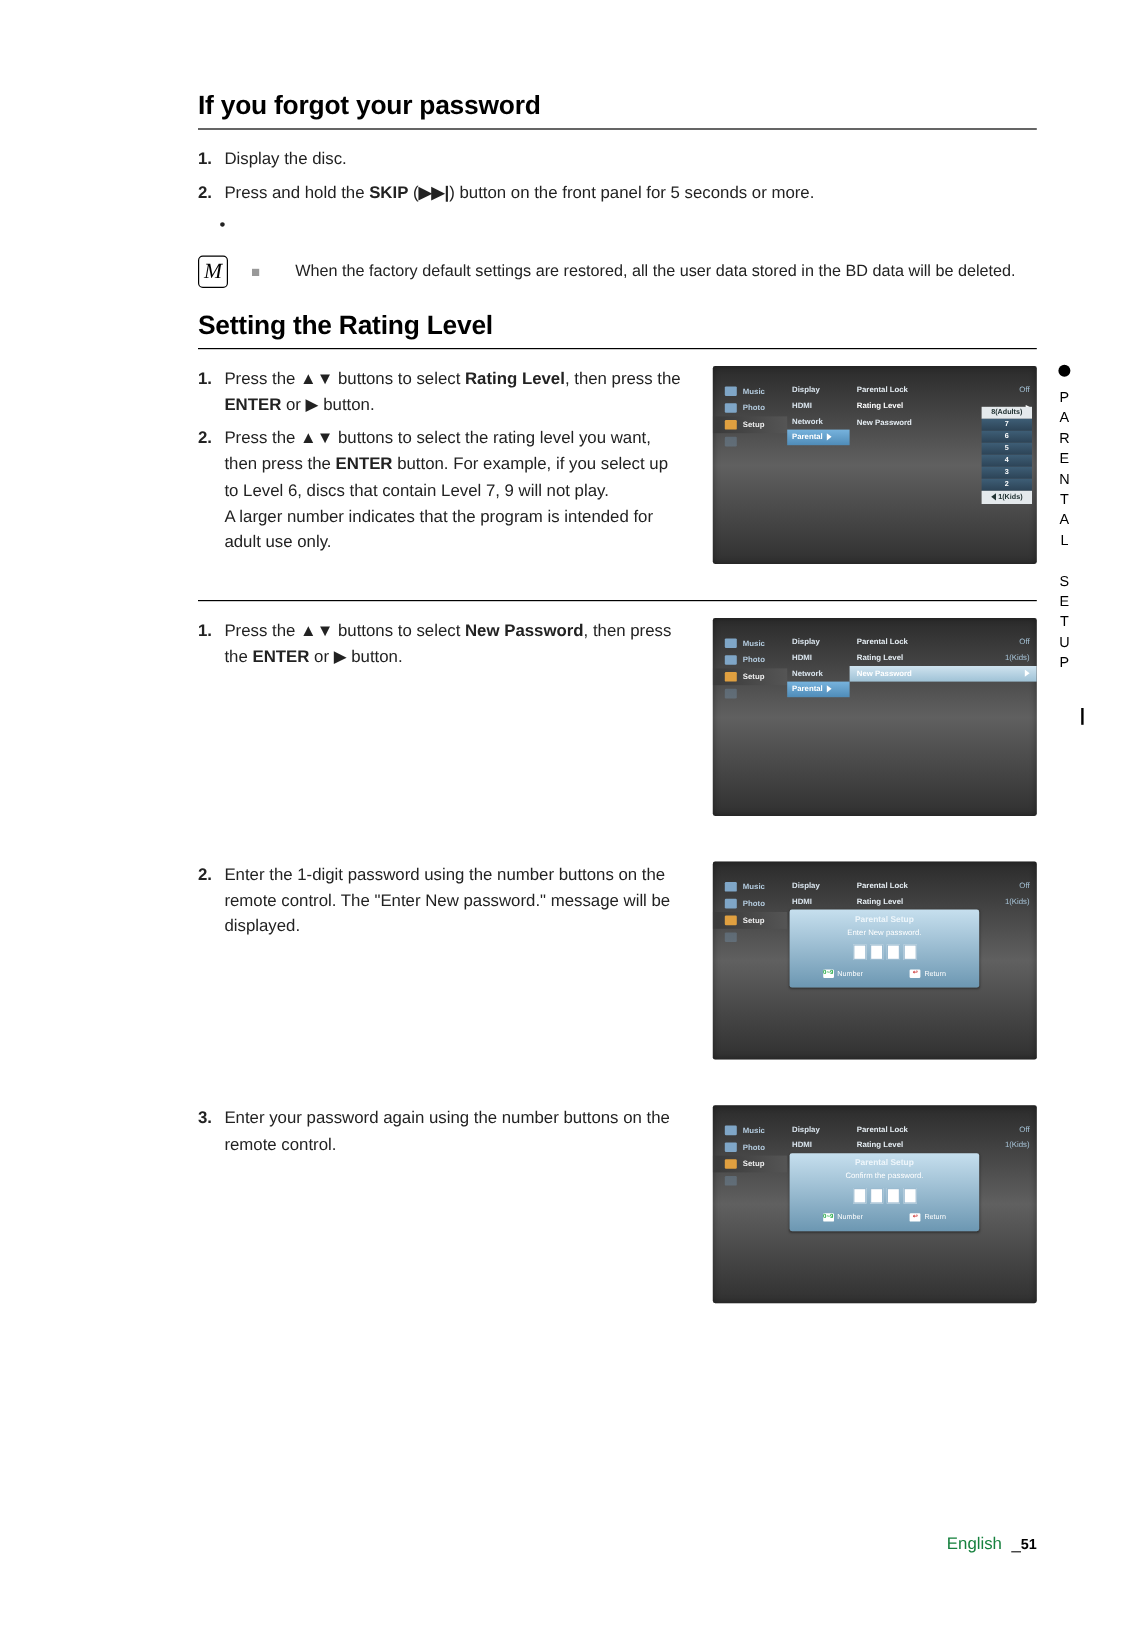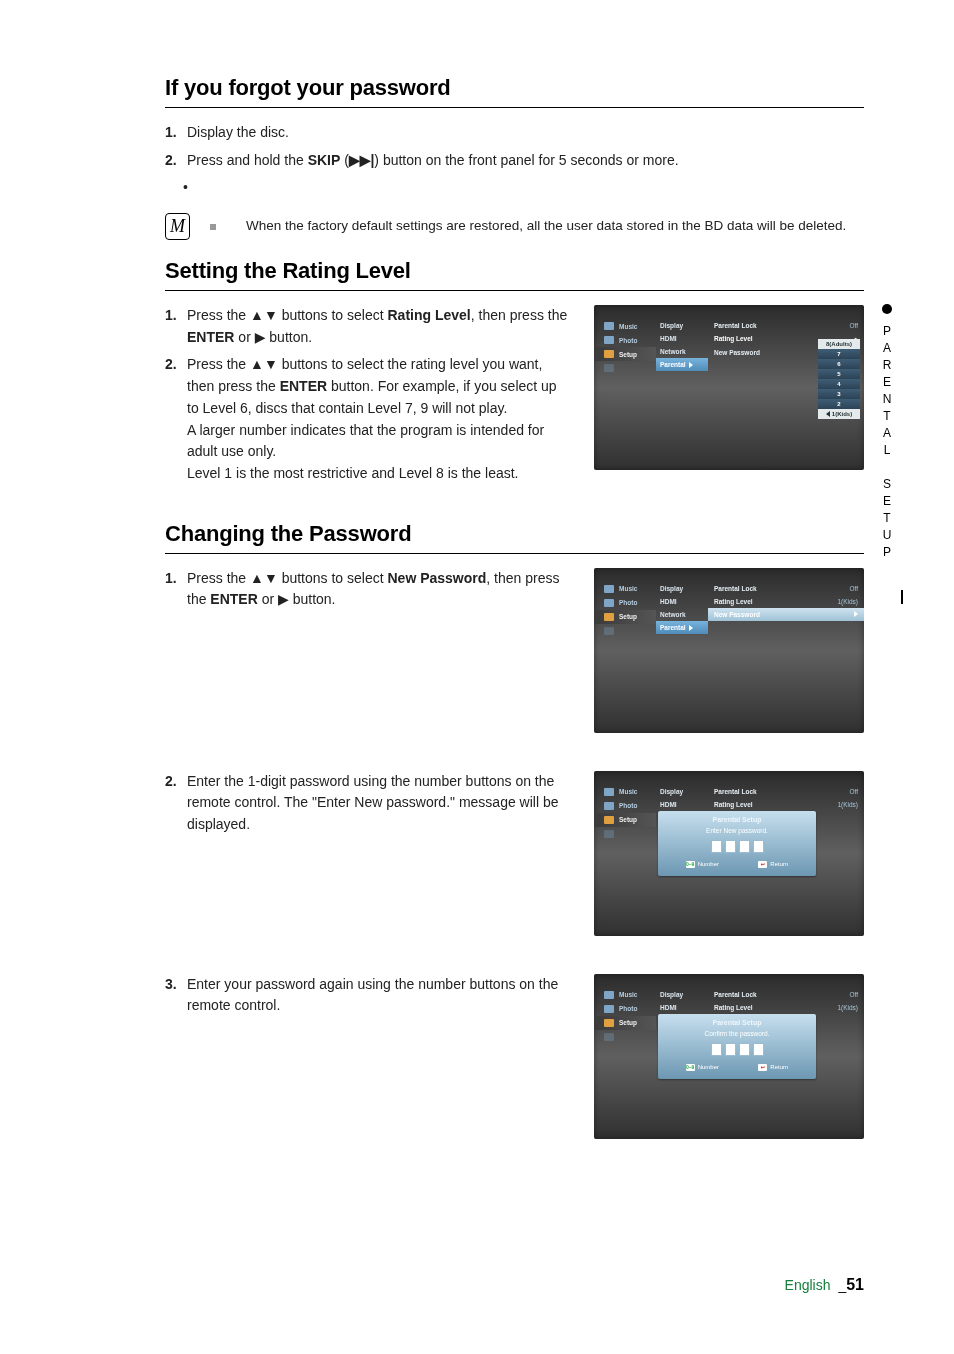--- a/index.html
+++ b/index.html
@@ -16,21 +16,21 @@
   .note-icon { border: 1.6px solid #000; border-radius: 4px; padding: 2px 4px; font-style: italic; font-family: Georgia, serif; font-size: 18px; }
   .note-bullet { width: 6px; height: 6px; background: #999; margin-right: 10px; flex-shrink: 0; }
   .two-col { display: flex; gap: 26px; align-items: flex-start; }
   .left-col { flex: 1 1 auto; }
   .right-col { width: 270px; flex-shrink: 0; }
   .sidebar-tab { position: absolute; right: 60px; top: 304px; display: flex; flex-direction: column; align-items: center; }
   .tab-bullet { width: 10px; height: 10px; background: #000; border-radius: 50%; margin-bottom: 10px; }
   .tab-text { writing-mode: vertical-rl; text-orientation: upright; font-size: 12px; letter-spacing: 3px; font-weight: 400; }
   .tab-edge { position: absolute; right: 51px; top: 590px; width: 2px; height: 14px; background: #000; }
   .footer { position: absolute; bottom: 60px; right: 90px; font-size: 14px; }
-  .footer b.pg { font-size: 16px; }
+  .footer b.pg { font-size: 12px; }
   .footer .lang { color: #15803d; margin-right: 4px; }
   
   .ui { width: 270px; height: 165px; background: linear-gradient(180deg,#2b2b2b 0%,#606060 50%,#303030 100%); border-radius: 2px; position: relative; font-size: 7px; color: #fff; display: flex; overflow: hidden; box-shadow: inset 0 0 6px rgba(0,0,0,0.4); }
   .ui-sidebar { width: 62px; display: flex; flex-direction: column; align-items: flex-start; padding-top: 14px; }
   .ui-sidebar .sb-item { display: flex; align-items: center; gap: 5px; color: #b5cde0; padding: 3px 0 3px 10px; font-size: 6.5px; font-weight: 700; width: 100%; }
   .sb-ico { width: 10px; height: 8px; background: #7fa6c7; border-radius: 1px; }
   .sb-item.sel { background: linear-gradient(90deg,#3a3a3a,#555); color: #eee; }
   .sb-item.sel .sb-ico { background: #e0a040; }
   .ui-mid { width: 52px; display: flex; flex-direction: column; padding-top: 14px; font-size: 6.5px; }
   .ui-mid div { padding: 3px 4px; color: #dbe6ef; font-weight: 700; }
@@ -95,21 +95,20 @@
         <span class="num">1.</span>
         <span>
           <span>Press the ▲▼ buttons to select </span><b>Rating Level</b><span>, then press the </span><b>ENTER</b><span> or ▶ button.</span>
         </span>
       </div>
       <div class="step">
         <span class="num">2.</span>
         <span>
           <span>Press the ▲▼ buttons to select the rating level you want, then press the </span><b>ENTER</b><span> button. For example, if you select up to Level 6, discs that contain Level 7, 9 will not play.</span><br>
           <span>A larger number indicates that the program is intended for adult use only.</span><br>
-          <span>Level 1 is the most restrictive and Level 8 is the least.</span>
         </span>
       </div>
     </div>
     <div class="right-col">
 
       <div class="ui">
         <div class="ui-sidebar">
           <div class="sb-item">
               <span class="sb-ico"></span>
               <span>Music</span>
@@ -154,21 +153,20 @@
             <div>2</div>
             <div style="background:#e4e9ec;color:#233;"><span class="tri-l" style="border-right-color:#233;"></span><span>1(Kids)</span></div>
           </div>
         </div>
       </div>
     </div>
   </div>
 
   <div class="section-gap"></div>
 
-  <h2>Changing the Password</h2>
   <hr class="rule">
 
   <div class="two-col">
     <div class="left-col body-text">
       <div class="step">
         <span class="num">1.</span>
         <span>
           <span>Press the ▲▼ buttons to select </span><b>New Password</b><span>, then press the </span><b>ENTER</b><span> or ▶ button.</span>
         </span>
       </div>

